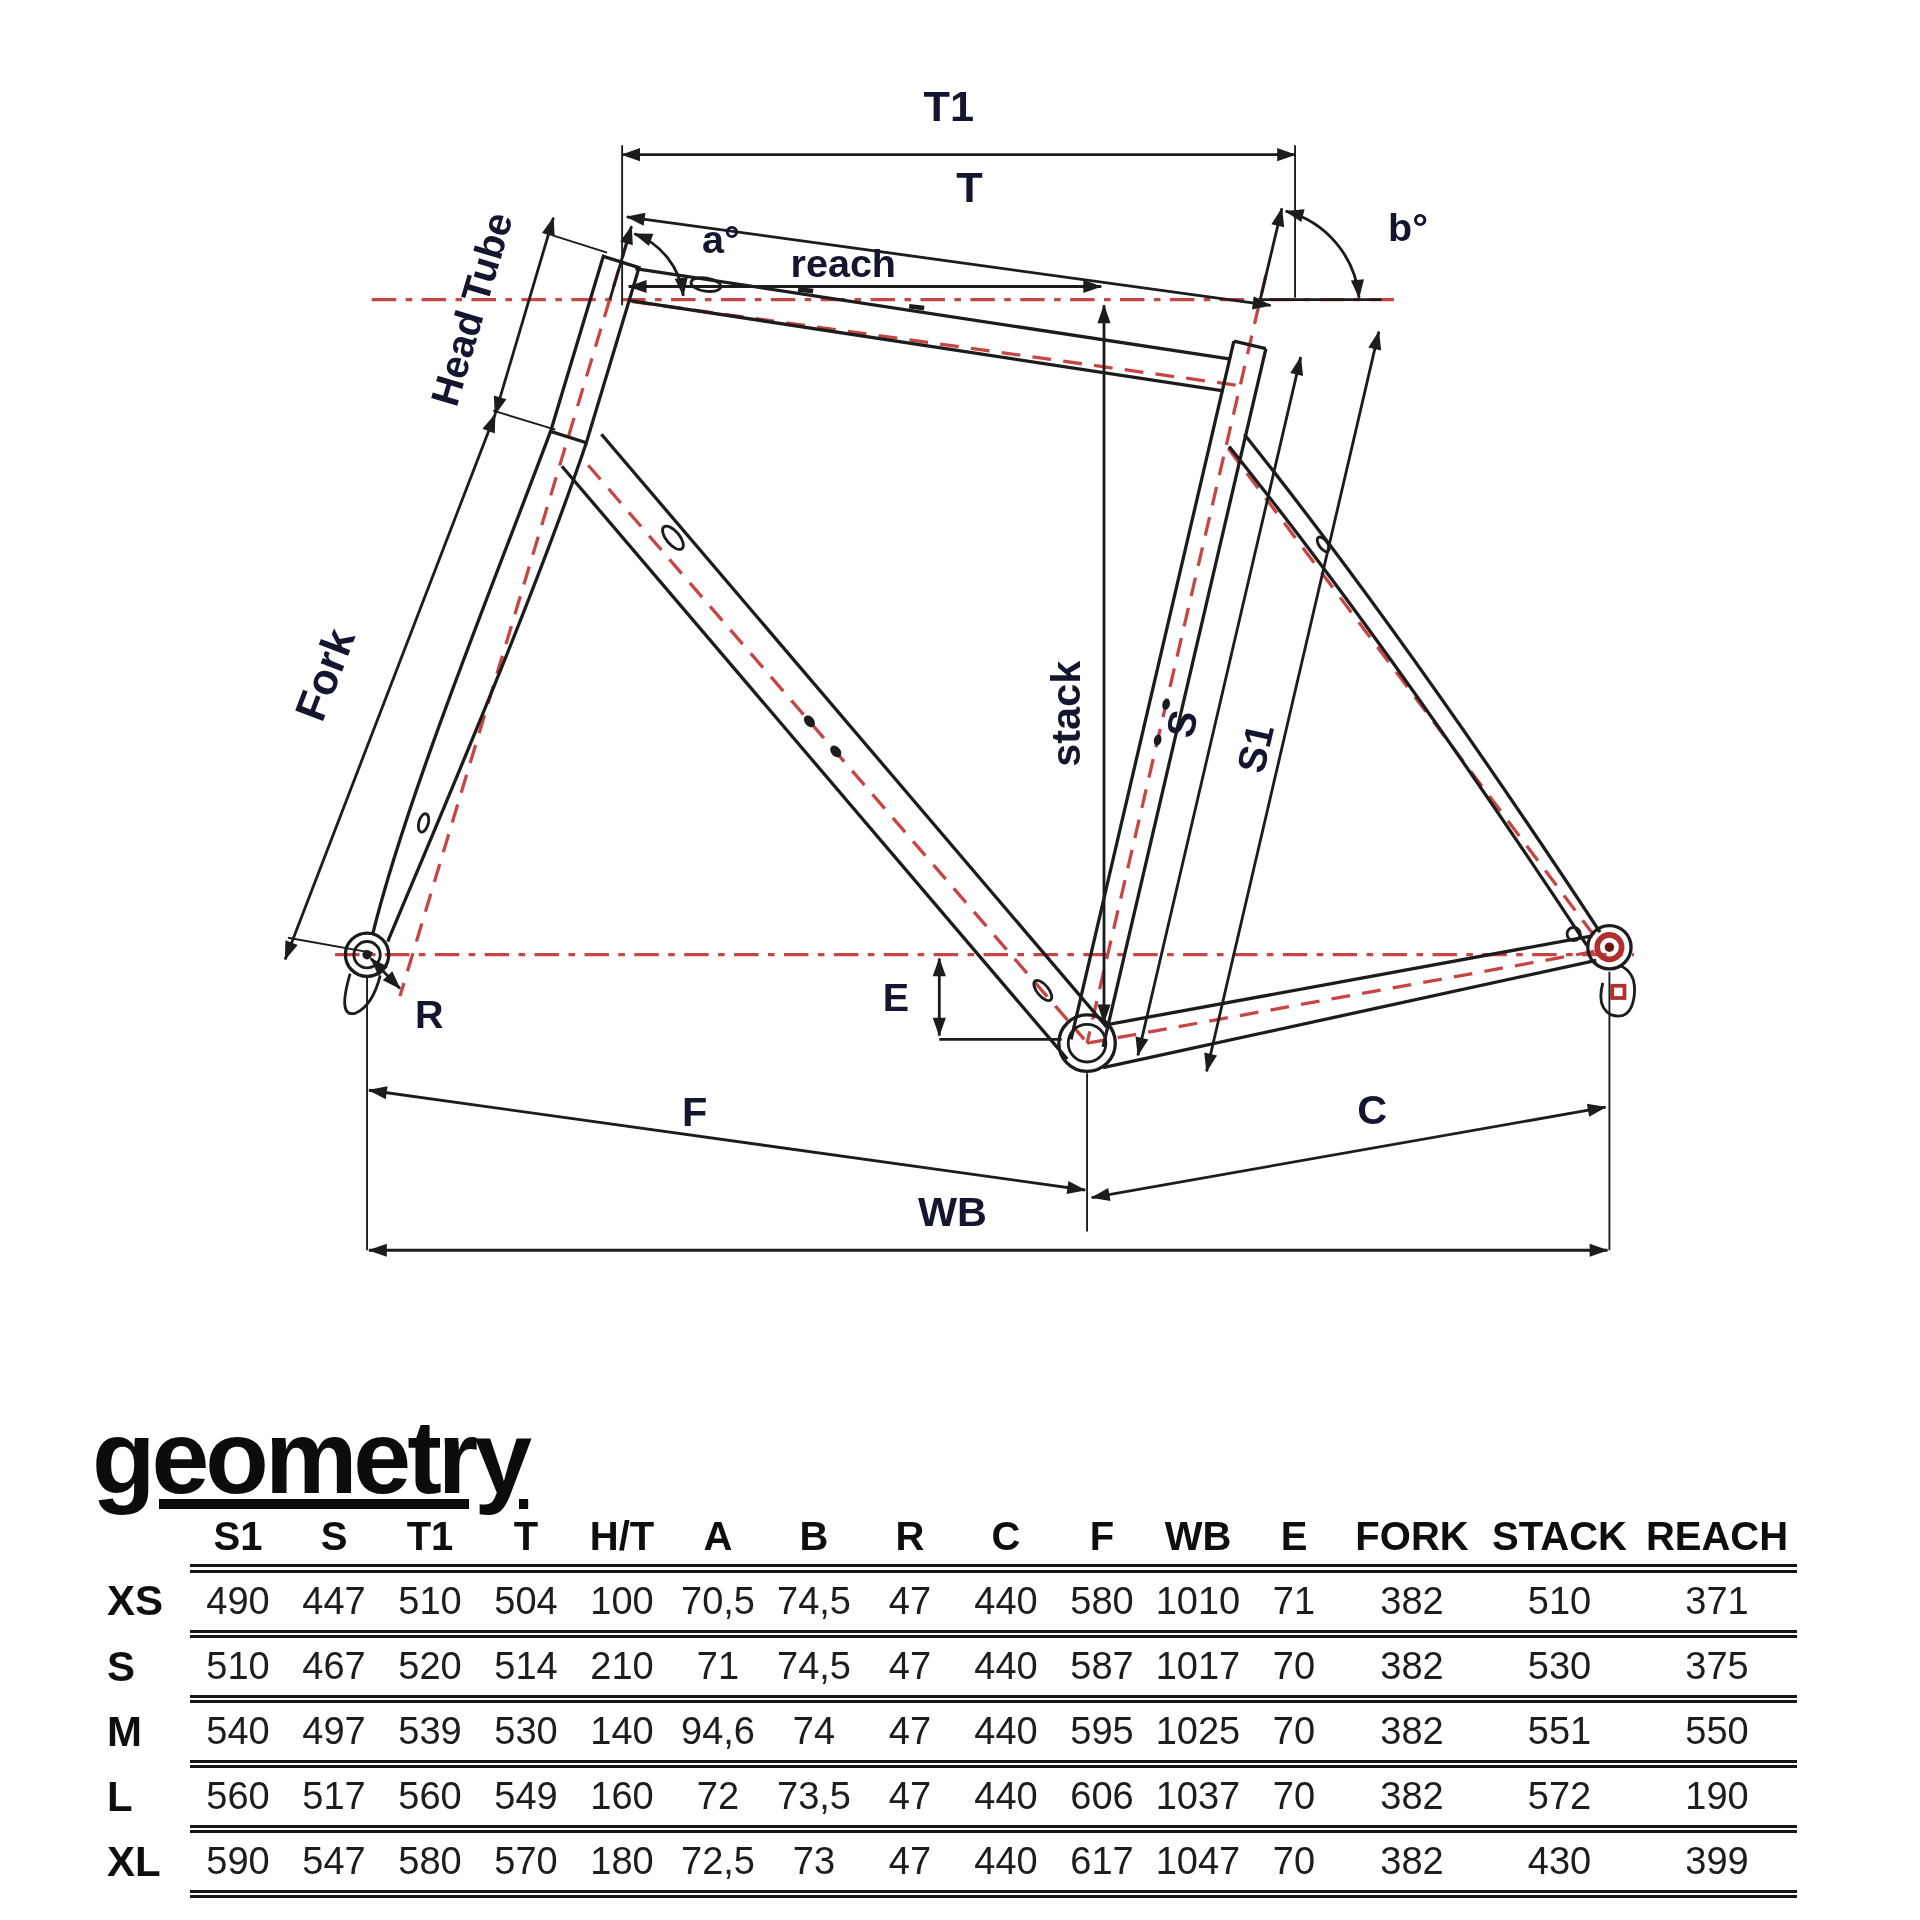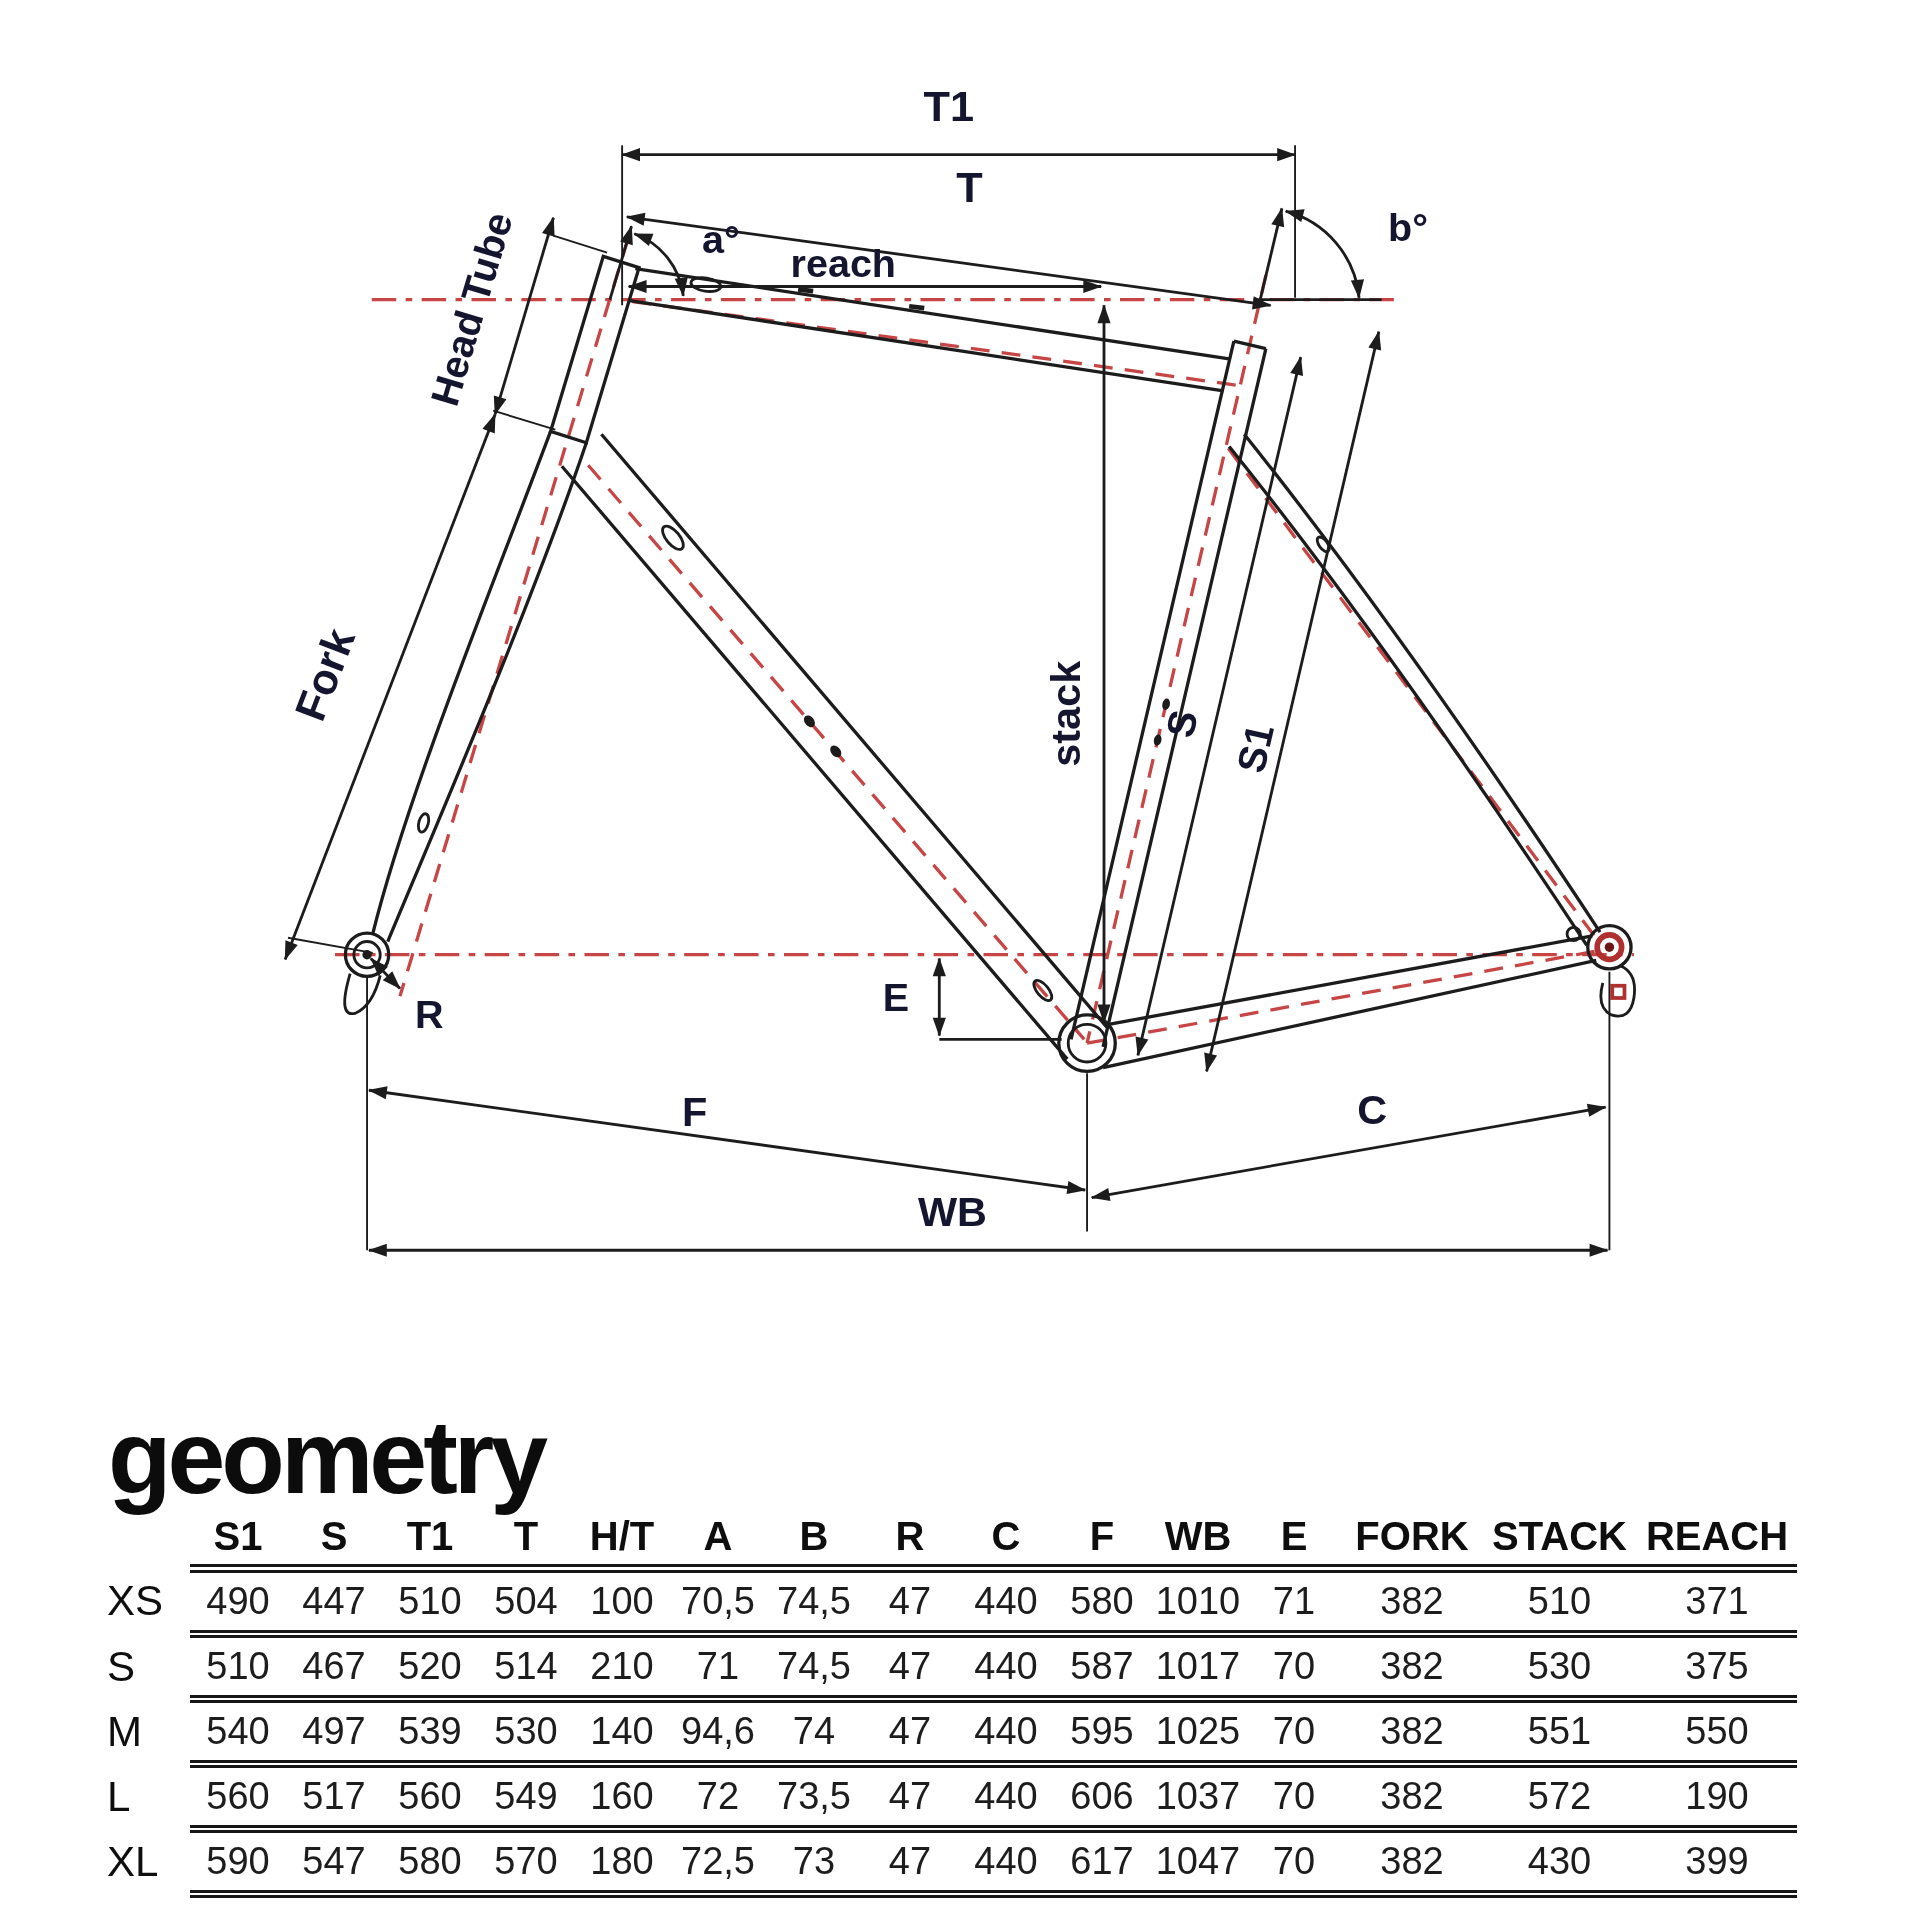--- a/index.html
+++ b/index.html
@@ -9,32 +9,32 @@
   
   #frame-svg{position:absolute;top:6px;left:0;width:1920px;height:1280px;}
   #frame-svg text{font-family:"Liberation Sans",sans-serif;font-weight:700;fill:#14152e;} .fs42{font-size:42px;} .fs44{font-size:44px;} .fs46{font-size:46px;}
   .blk{stroke:#1c1c1c;fill:none;}
   .w2{stroke-width:2;} .w3{stroke-width:3;} .w35{stroke-width:3.5;}
   .red{stroke:#c74545;fill:none;stroke-width:3.5;}
   .dashdot{stroke-dasharray:26 10 7 10;}
   .dash{stroke-dasharray:20 13;}
 
   
-  #geo-title{position:absolute;left:108px;top:1398px;
-    font-size:104px;font-weight:700;letter-spacing:-4px;color:#0c0c0c;}
+  #geo-title{position:absolute;left:92px;top:1398px;
+    font-size:104px;font-weight:700;letter-spacing:-4px;color:#0c0c0c;text-decoration:underline;}
 
   
   #geo-table-wrap{position:absolute;left:105px;top:1508px;width:1700px;}
   table.geo{border-collapse:collapse;table-layout:fixed;width:1692px;
     font-size:38px;color:#1d1d1d;}
   table.geo th,table.geo td{padding:0;text-align:center;vertical-align:middle;}
   table.geo thead th{font-weight:700;font-size:40px;height:56px;color:#0e0e0e;}
   table.geo thead th.v{border-bottom:9px double #161616;}
   table.geo tbody td{height:57px;border-bottom:8px double #161616;}
-  table.geo tbody th{font-weight:400;font-size:42px;text-align:left;color:#0e0e0e;}
+  table.geo tbody th{font-weight:700;font-size:42px;text-align:left;color:#0e0e0e;}
   table.geo .rowlabel{padding-left:2px;}
 </style>
 </head>
 <body>
 
 <svg id="frame-svg" viewBox="0 0 1920 1360" preserveAspectRatio="xMidYMin meet">
   <defs>
     <marker id="ah" markerWidth="22" markerHeight="16" refX="20" refY="8" orient="auto-start-reverse" markerUnits="userSpaceOnUse">
       <path d="M1,1 L21,8 L1,15 Z" fill="#1c1c1c"></path>
     </marker>

